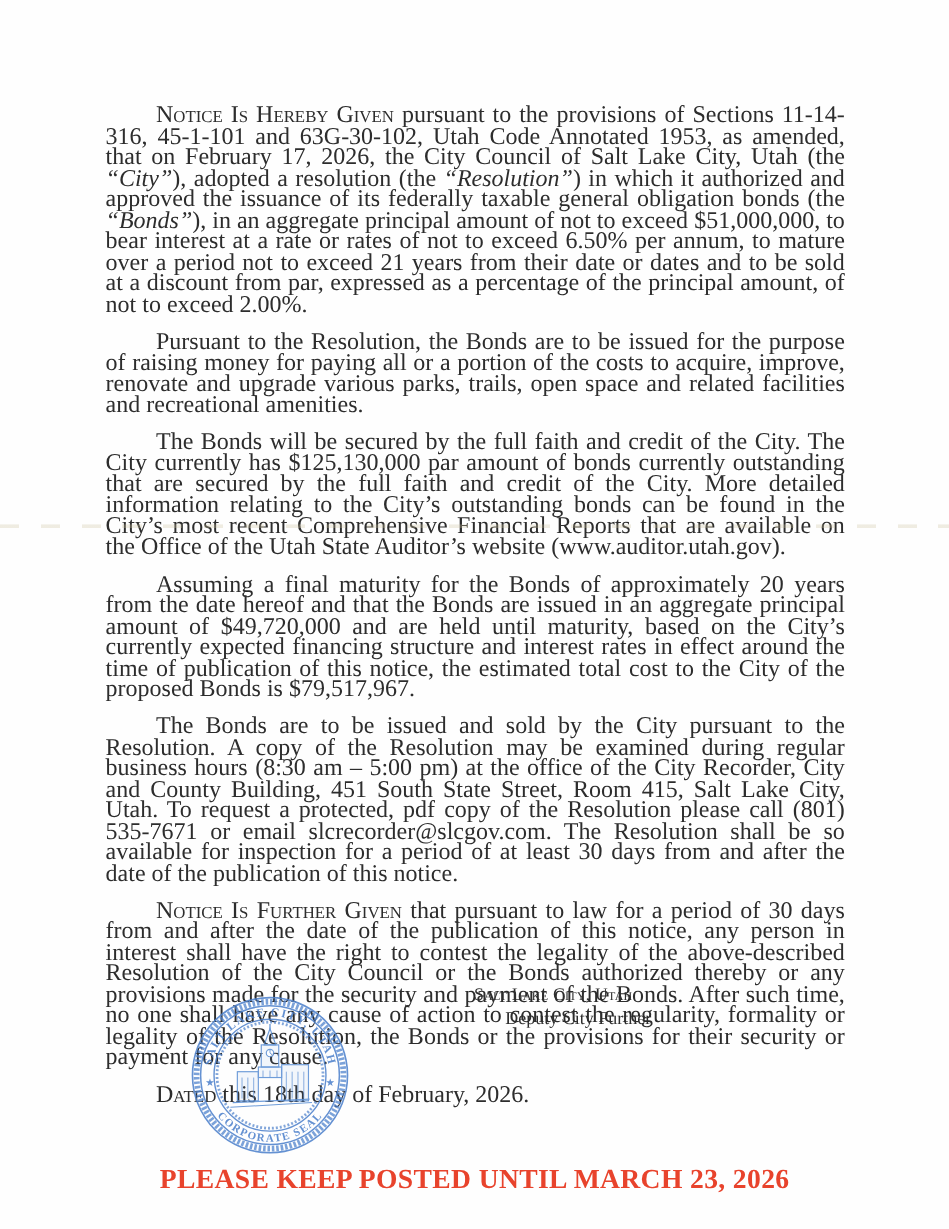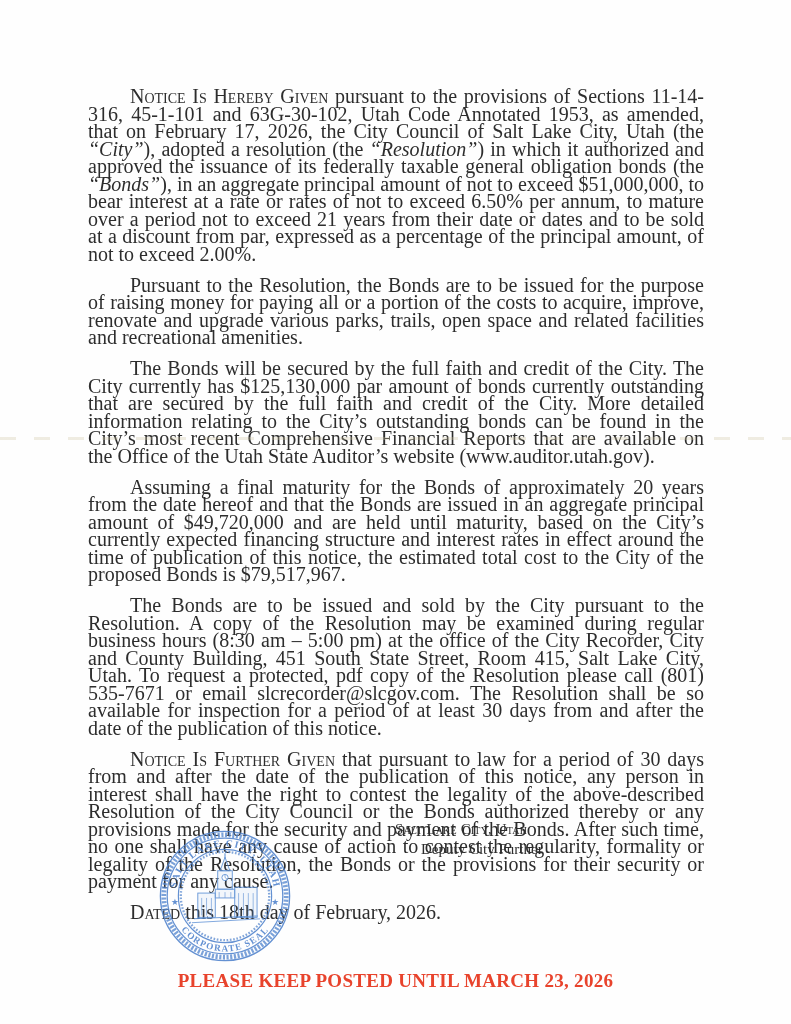--- a/index.html
+++ b/index.html
@@ -92,21 +92,21 @@
   .sig-title {
     margin-top: 3px;
     padding-left: 26px;
     font-size: 15px;
   }
   .footer-notice {
     position: absolute;
     left: 0; top: 970px;
     width: 791px;
     text-align: center;
-    font-size: 19px;
+    font-size: 23px;
     font-weight: bold;
     letter-spacing: 0.3px;
     color: #e8432c;
     font-family: "Liberation Serif", serif;
   }
   .seal-arc-text {
     font-family: "Liberation Serif", serif;
     font-weight: bold;
     fill: #4f82cc;
   }

